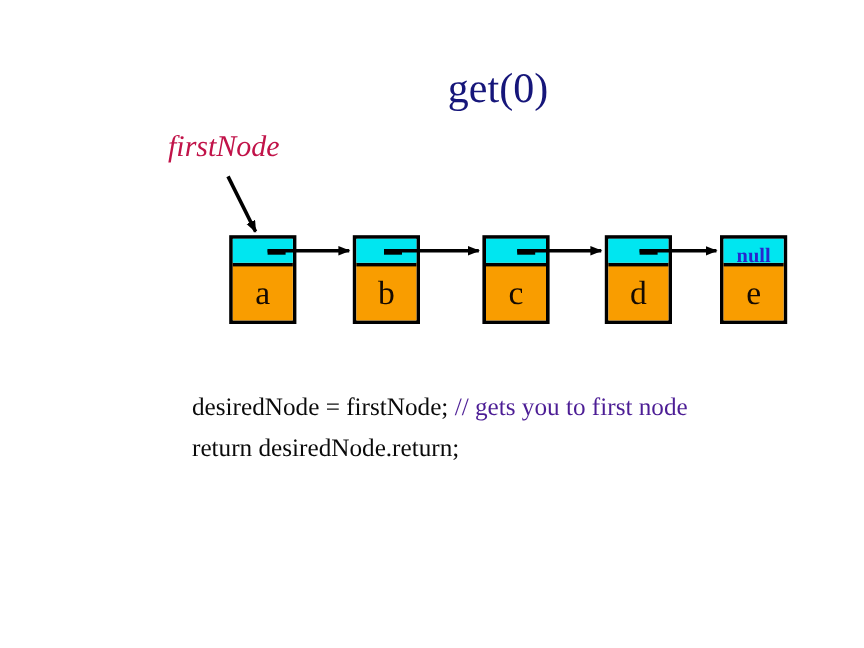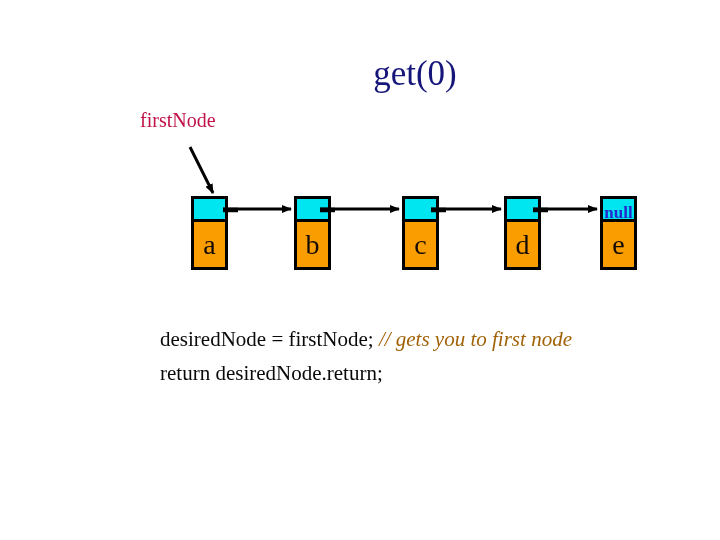--- a/index.html
+++ b/index.html
@@ -14,26 +14,27 @@
     position:absolute;left:0;top:0;width:720px;height:540px;background:#ffffff;margin-left:48px;
   }
   .title{
     position:absolute;left:7px;top:54px;width:720px;
     text-align:center;
     font-size:35px;
     color:#16167A;
   }
   .pointer-label{
     position:absolute;left:92px;top:109px;
-    font-size:20px;
+    font-size:25px;
     color:#C11349;
+    font-style:italic;
   }
   .node{
     position:absolute;top:196px;
-    width:37px;height:74px;
+    width:56px;height:74px;
     border:3px solid #000;
     box-sizing:border-box;
     background:#fff;
   }
   .node-ptr{
     height:20px;
     background:#00E6F0;
     position:relative;
   }
   .node-val{
@@ -61,22 +62,21 @@
     pointer-events:none;
   }
   .code-block{
     position:absolute;left:112px;top:322px;width:560px;
     font-size:21px;color:#0a0a0a;
   }
   .code-line{
     height:34px;line-height:34px;white-space:pre;
   }
   .code-comment{
-    color:#a16207;
-    font-style:italic;
+    color:#4c1d95;
   }
 </style>
 </head>
 <body>
 
 <div class="slide">
 
   <div class="title">get(0)</div>
 
   <div class="pointer-label">firstNode</div>

